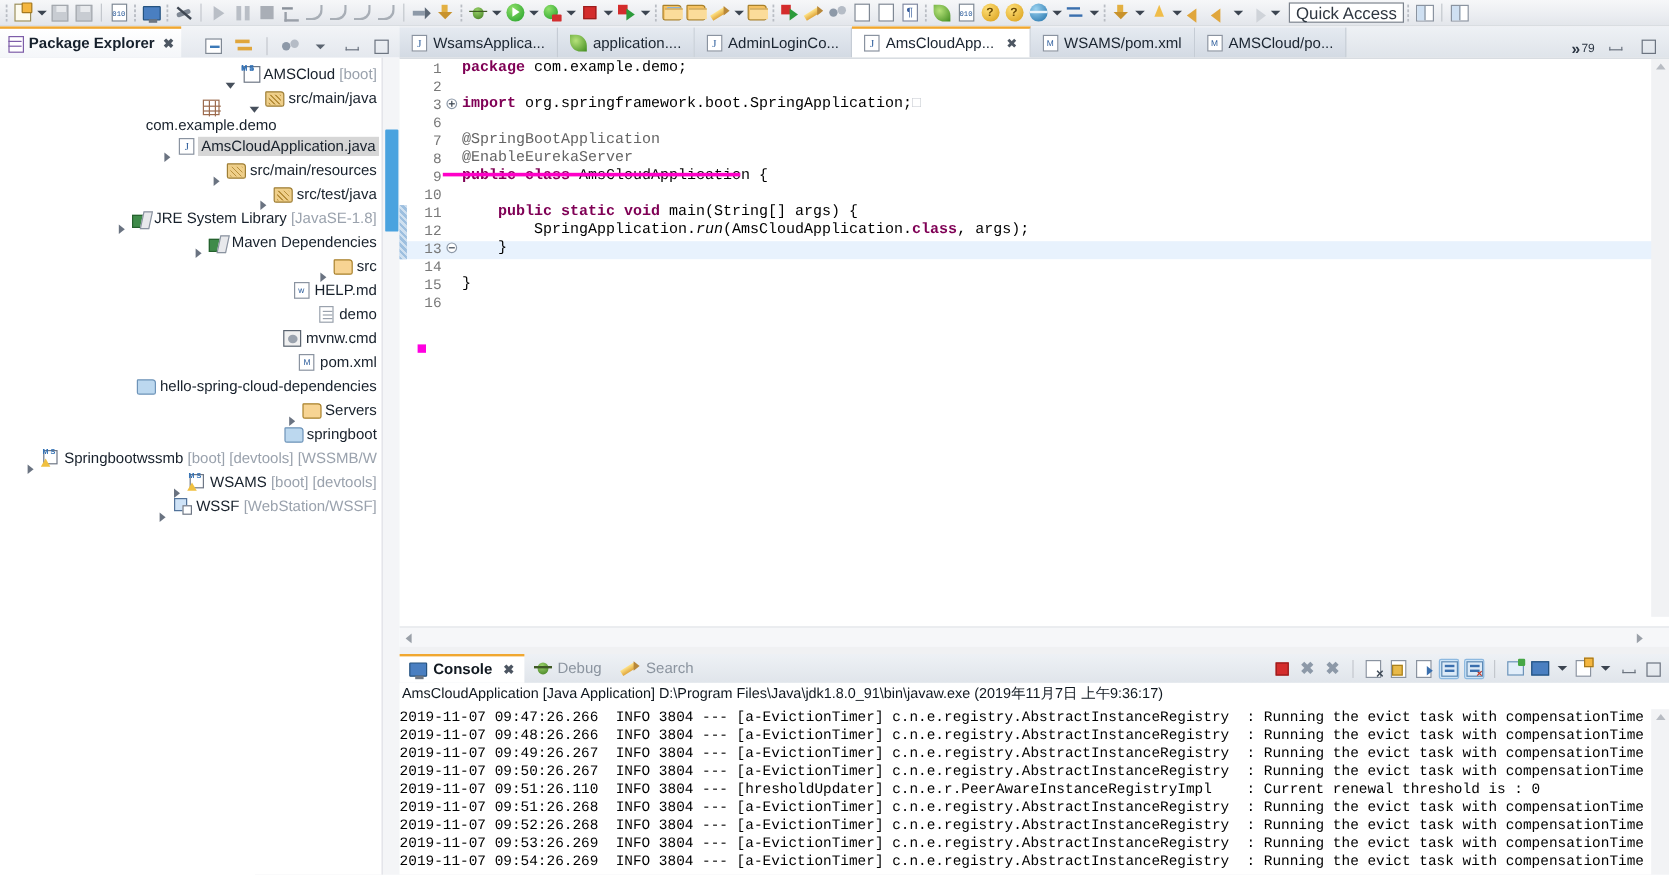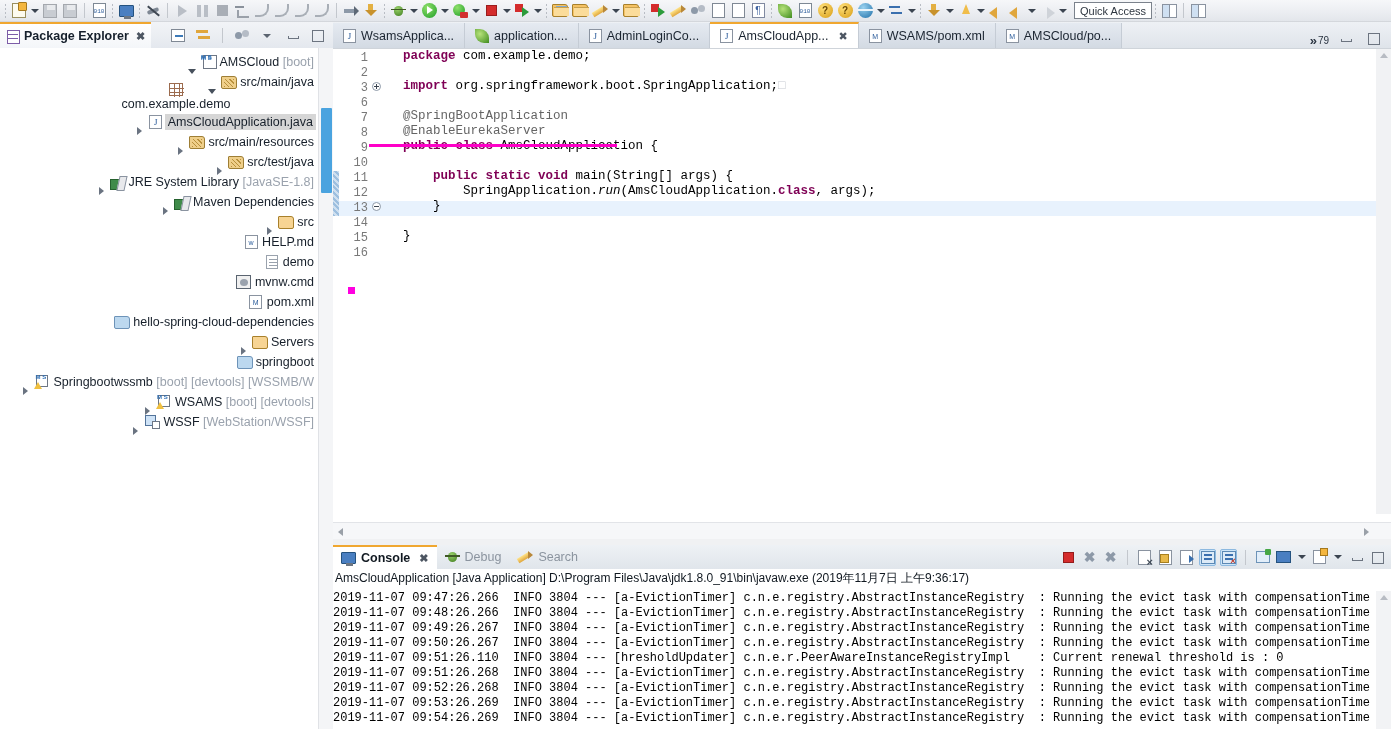--- a/index.html
+++ b/index.html
@@ -107,30 +107,30 @@
   .ic-linkarrows::after{content:"";position:absolute;left:2px;top:8px;width:11px;height:2px;background:#3a6fae;}
   .ic-minimize { width:14px;height:13px;position:relative;}
   .ic-minimize::after{content:"";position:absolute;left:3px;bottom:3px;width:9px;height:2px;border:1px solid #6c7480;border-top:0;}
   .ic-maximize { width:14px;height:13px;position:relative;}
   .ic-maximize::after{content:"";position:absolute;left:2px;top:1px;width:10px;height:10px;border:1px solid #6c7480;}
   .ic-chevdown { width:14px;height:13px;position:relative;}
   .ic-chevdown::after{content:"";position:absolute;left:3px;top:5px;border-left:4px solid transparent;border-right:4px solid transparent;border-top:4px solid #5b6470;}
 
   .quick-access {
     border:1px solid #7b828c; background:#fff; height:17px;
-    padding:0 5px; font-size:11px; line-height:16px; color:#2e3640;
+    padding:0 5px; font-size:14px; line-height:16px; color:#2e3640;
     margin-left:6px; flex:none;
   }
 
   
   .pkg-panel { position:absolute; left:0; top:22px; width:333px; height:707px; background:#fff; }
   .pkg-tabbar {
     position:relative; height:26px;
     background:linear-gradient(to bottom,#f2f4f7,#e4e8ee);
-    display:flex; align-items:center;
+    display:flex; align-items:flex-end;
   }
   .pkg-tab {
     height:26px; display:flex; align-items:center; gap:4px; padding:0 6px 0 6px;
     background:linear-gradient(to bottom,#ffffff,#f4f6f9);
     border-top:2px solid #f0a730; font-weight:bold; font-size:12.5px; color:#16202c;
   }
   .pkg-tab .x { font-size:11px; color:#4d5662; margin-left:3px; }
   .ic-pkgexp { width:14px;height:14px;position:relative;}
   .ic-pkgexp::before{content:"";position:absolute;left:1px;top:1px;width:11px;height:12px;background:#fff;border:1px solid #7d5da8;}
   .ic-pkgexp::after{content:"";position:absolute;left:1px;top:5px;width:11px;height:1px;background:#7d5da8;box-shadow:0 4px 0 #7d5da8;}
@@ -201,21 +201,21 @@
   }
   .fold-plus::before,.fold-plus::after,.fold-minus::before{
     content:""; position:absolute; background:#3a4450;
   }
   .fold-plus::before{left:1px;top:3px;width:5px;height:1px;}
   .fold-plus::after{left:3px;top:1px;width:1px;height:5px;}
   .fold-minus::before{left:1px;top:3px;width:5px;height:1px;}
 
   .code-lines { position:absolute; left:52px; top:0; right:30px; height:465px;
                 font-family:"Liberation Mono", monospace; font-size:12.5px; color:#000;}
-  .cl { height:15px; line-height:15px; white-space:pre;margin-left:18px; }
+  .cl { height:15px; line-height:15px; white-space:pre; }
   .kw { color:#7f0055; font-weight:bold;}
   .ann { color:#646464;}
   .it { font-style:italic;}
   .hl-line { position:absolute; left:0; right:0; height:15px; background:#e8f2fd;}
   .strike-line { position:absolute; height:3px; background:#ff00c8; }
   .changebar { position:absolute; left:0; width:6px; background:#b4cde8;
                background-image:repeating-linear-gradient(45deg,#9dbfdf 0 2px,#cfe0f0 2px 4px);}
   .pink-dot { position:absolute; width:7px; height:7px; background:#ff00e0; }
   .ed-vscroll { position:absolute; right:0; top:0; width:15px; height:465px; background:#f1f2f4;}
   .ed-vscroll .up { position:absolute; left:4px; top:4px; width:0;height:0;

